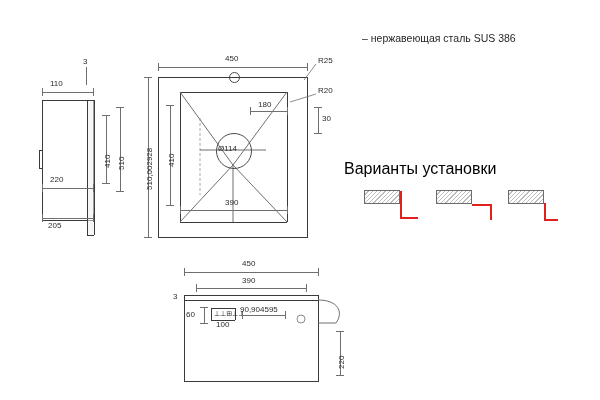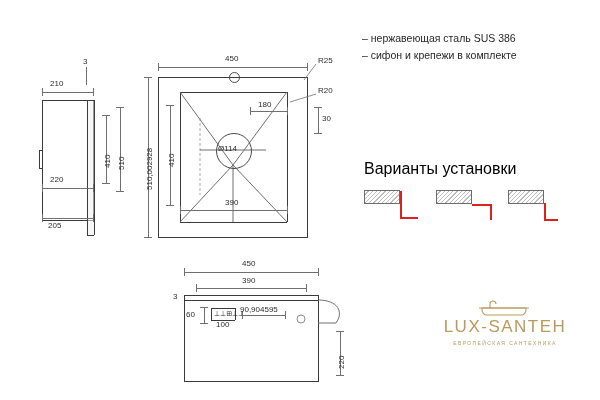--- a/index.html
+++ b/index.html
@@ -27,24 +27,23 @@
   .logo-sub{font-size:5px;letter-spacing:1.4px;color:#b99a5b;white-space:nowrap;}
   .tap-svg{position:absolute;}
 </style>
 </head>
 <body>
 
 <div id="stage">
 
   <div class="abs" style="left:362px;top:30px;">
     <div class="spec">– нержавеющая сталь SUS 386</div>
-    <div class="spec">– сифон и крепежи в комплекте</div>
-  </div>
-
-  <div class="abs" style="left:364px;top:160px;">Варианты установки</div>
+  </div>
+
+  <div class="abs" style="left:344px;top:160px;">Варианты установки</div>
 
   <div class="abs" style="left:364px;top:190px;width:60px;height:40px;">
     <div class="vhatch" style="left:0px;top:0px;"></div>
     <div class="redl" style="left:36px;top:1px;width:1.5px;height:28px;"></div>
     <div class="redl" style="left:36px;top:27px;width:18px;height:1.5px;"></div>
   </div>
 
   <div class="abs" style="left:436px;top:190px;width:60px;height:40px;">
     <div class="vhatch" style="left:0px;top:0px;"></div>
     <div class="redl" style="left:36px;top:14px;width:20px;height:1.5px;"></div>
@@ -58,21 +57,21 @@
   </div>
 
   <div class="abs" style="left:20px;top:55px;width:130px;height:190px;">
 
     <div class="lbl abs" style="left:63px;top:3px;">3</div>
     <div class="ln lnv thin abs" style="left:66px;top:12px;height:18px;"></div>
 
     <div class="ln lnh thin abs" style="left:22px;top:37px;width:52px;"></div>
     <div class="ln lnv thin abs" style="left:22px;top:33px;height:8px;"></div>
     <div class="ln lnv thin abs" style="left:73px;top:33px;height:8px;"></div>
-    <div class="lbl abs" style="left:30px;top:25px;">210</div>
+    <div class="lbl abs" style="left:30px;top:25px;">110</div>
 
     <div class="ln lnh abs" style="left:22px;top:45px;width:52px;"></div>
     <div class="ln lnv abs" style="left:22px;top:45px;height:120px;"></div>
     <div class="ln lnh abs" style="left:22px;top:165px;width:52px;"></div>
     <div class="ln lnv abs" style="left:73px;top:45px;height:120px;"></div>
 
     <div class="ln lnv abs" style="left:67px;top:45px;height:135px;"></div>
     <div class="ln lnh abs" style="left:67px;top:180px;width:7px;"></div>
     <div class="ln lnv abs" style="left:74px;top:45px;height:135px;"></div>
     <div class="gray abs" style="left:68px;top:46px;width:6px;height:134px;opacity:.55;"></div>
@@ -208,23 +207,14 @@
       <path d="M158 45 C 178 45 184 57 176 68 L 158 68" fill="none" stroke="#6f6f6f" stroke-width="1"></path>
       <circle cx="141" cy="64" r="4" fill="none" stroke="#6f6f6f" stroke-width="0.8"></circle>
     </svg>
 
     <div class="ln lnv thin abs" style="left:180px;top:76px;height:44px;"></div>
     <div class="ln lnh thin abs" style="left:176px;top:76px;width:8px;"></div>
     <div class="ln lnh thin abs" style="left:176px;top:120px;width:8px;"></div>
     <div class="lbl vert abs" style="left:178px;top:114px;">220</div>
   </div>
 
-  <div class="abs" style="left:430px;top:300px;width:150px;height:50px;text-align:center;">
-    <svg class="tap-svg" style="left:48px;top:0px;" width="52" height="16" viewBox="0 0 52 16">
-      <path d="M4 8 h44 v2 a5 5 0 0 1 -5 5 h-34 a5 5 0 0 1 -5 -5 z" fill="none" stroke="#b99a5b" stroke-width="1.1"></path>
-      <path d="M12 8 v-4 a3 3 0 0 1 6 0" fill="none" stroke="#b99a5b" stroke-width="1.1"></path>
-      <line x1="1" y1="8" x2="51" y2="8" stroke="#b99a5b" stroke-width="1.1"></line>
-    </svg>
-    <div class="logo-text" style="margin-top:17px;">LUX-SANTEH</div>
-    <div class="logo-sub" style="margin-top:3px;">ЕВРОПЕЙСКАЯ САНТЕХНИКА</div>
-  </div>
 
 </div>
 
 </body></html>

